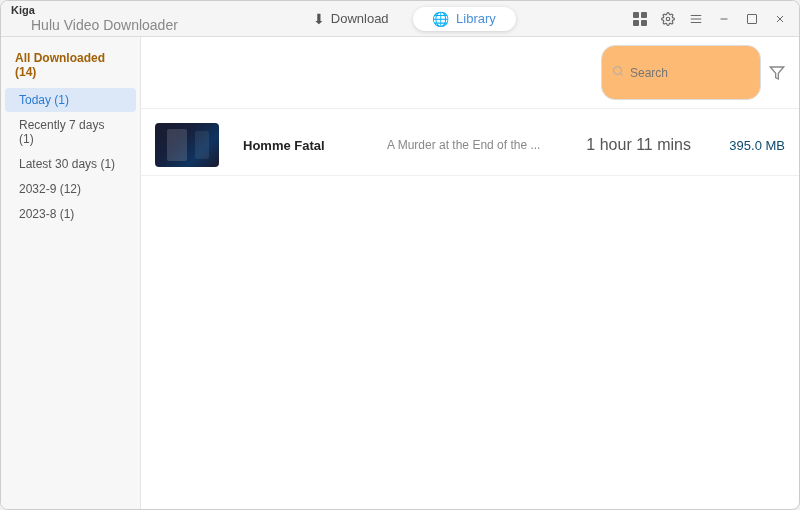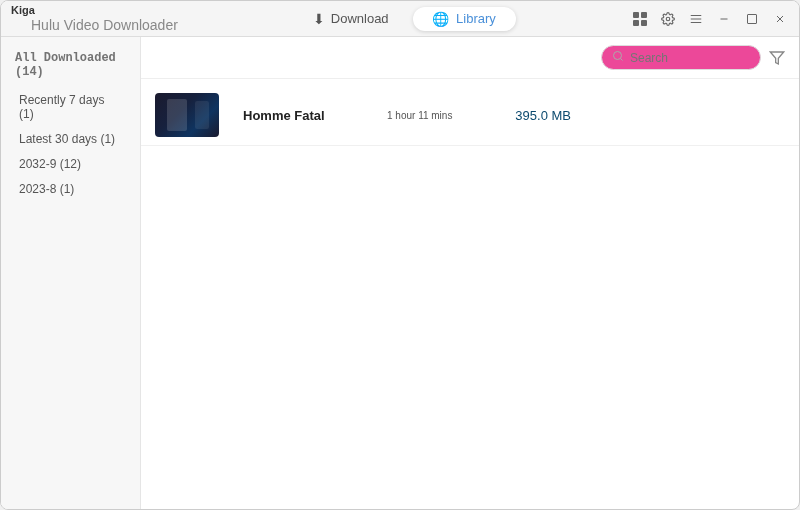--- a/index.html
+++ b/index.html
@@ -111,23 +111,22 @@
     .sidebar {
       width: 140px;
       background: #f7f7f7;
       border-right: 1px solid #e5e5e5;
       padding: 10px 0;
       flex-shrink: 0;
     }
     .sidebar-section-title {
       font-size: 12px;
       font-weight: 600;
-      color: #737373;
+      color: #a16207;
       padding: 4px 14px 8px;
-      font-family: Liberation Mono, monospace;
     }
     .sidebar-item {
       display: flex;
       align-items: center;
       padding: 5px 14px;
       font-size: 12px;
       color: #555;
       cursor: pointer;
       border-radius: 4px;
       margin: 1px 4px;
@@ -148,24 +147,24 @@
       display: flex;
       justify-content: flex-end;
       align-items: center;
       padding: 8px 14px;
       gap: 8px;
       border-bottom: 1px solid #eee;
     }
     .search-box {
       display: flex;
       align-items: flex-end;
-      background: #ec4899;
+      background: #fdba74;
       border: 1px solid #ddd;
       border-radius: 14px;
-      padding: 4px 10px;
+      padding: 19px 10px;
       gap: 6px;
       width: 160px;
     }
     .search-icon-svg {
       color: #aaa;
       font-size: 12px;
     }
     .search-input {
       border: none;
       background: transparent;
@@ -238,21 +237,21 @@
     }
     .item-subtitle {
       font-size: 12px;
       color: #888;
       flex: 1;
       white-space: nowrap;
       overflow: hidden;
       text-overflow: ellipsis;
     }
     .item-duration {
-      font-size: 10px;
+      font-size: 16px;
       color: #555;
       min-width: 90px;
     }
     .item-size {
       font-size: 13px;
       color: #0c4a6e;
       min-width: 70px;
       text-align: right;
     }
   </style>
@@ -317,20 +316,23 @@
         </svg>
       </button>
     </div>
   </div>
 
   <div class="main-layout">
 
     <div class="sidebar">
       <div class="sidebar-section-title">All Downloaded (14)</div>
 
+      <div class="sidebar-item active">
+        <span>Today (1)</span>
+      </div>
       <div class="sidebar-item">
         <span>Recently 7 days (1)</span>
       </div>
       <div class="sidebar-item">
         <span>Latest 30 days (1)</span>
       </div>
       <div class="sidebar-item">
         <span>2032-9 (12)</span>
       </div>
       <div class="sidebar-item">
@@ -358,19 +360,20 @@
 
       <div class="content-list">
         <div class="list-item">
           <div class="thumbnail">
             <div class="thumbnail-inner">
               <div class="thumbnail-figure"></div>
               <div class="thumbnail-figure2"></div>
             </div>
           </div>
           <span class="item-title">Homme Fatal</span>
+          <span class="item-subtitle">A Murder at the End of the ...</span>
           <span class="item-duration">1 hour 11 mins</span>
           <span class="item-size">395.0 MB</span>
         </div>
       </div>
     </div>
   </div>
 </div>
 
 </body></html>

